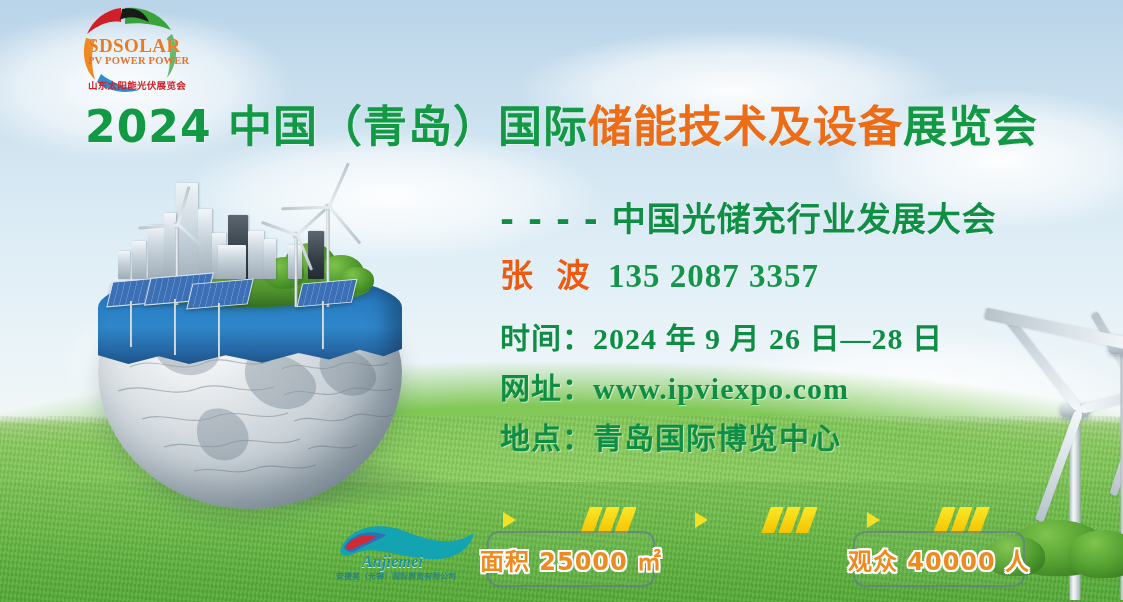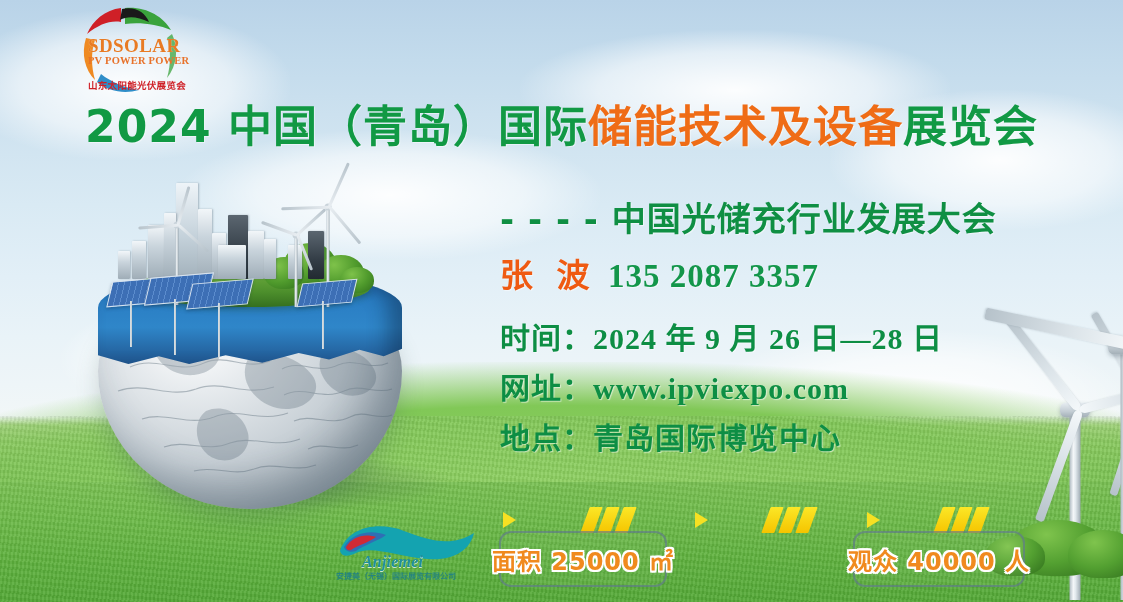--- a/index.html
+++ b/index.html
@@ -383,21 +383,21 @@
     border-left: 13px solid #f6e022;
   }
   .stat-stripes { position: absolute; display: flex; gap: 4px; }
   .stat-stripes i {
     display: block;
     width: 13px; height: 26px;
     background: linear-gradient(to bottom, #fbe727 0%, #f5c400 100%);
     transform: skewX(-20deg);
     border-radius: 1px;
   }
-  #badge1 { left: 487px; top: 531px; width: 168px; margin-left: 12px; }
+  #badge1 { left: 487px; top: 531px; width: 168px; }
   #badge2 { left: 681px; top: 531px; width: 146px; }
   #badge3 { left: 853px; top: 531px; width: 172px; }
   #arrow1 { left: 503px; top: 512px; }
   #arrow2 { left: 695px; top: 512px; }
   #arrow3 { left: 867px; top: 512px; }
   #stripes1 { left: 585px; top: 507px; }
   #stripes2 { left: 766px; top: 507px; }
   #stripes3 { left: 938px; top: 507px; }
 </style>
 </head>

